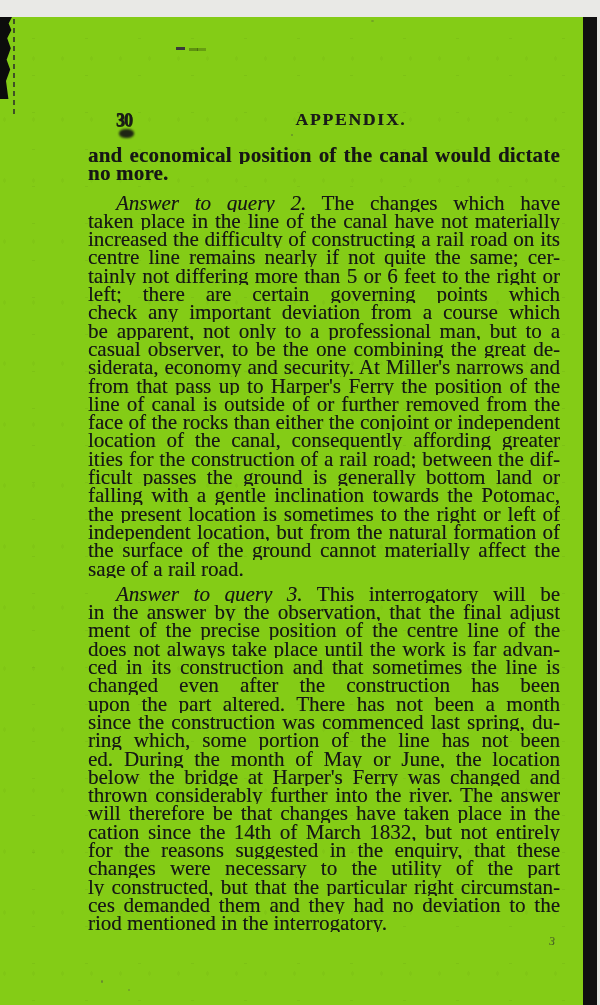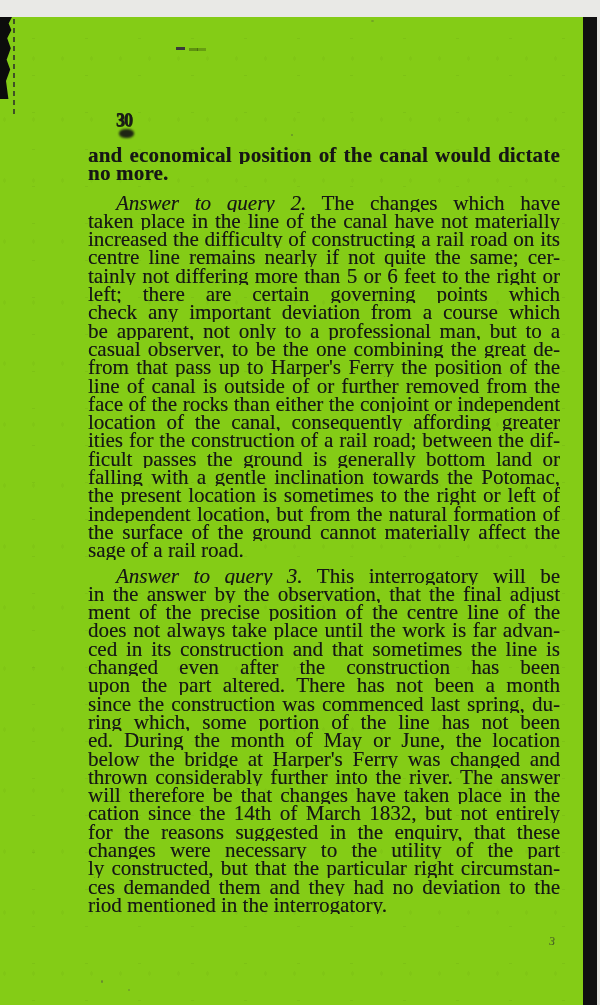--- a/index.html
+++ b/index.html
@@ -105,20 +105,21 @@
   <div class="bottom-scribble"></div>
   <div class="bottom-scribble2"></div>
   <div class="speck" style="left:291px;top:117px;width:2px;height:2px;opacity:.45"></div>
   <div class="speck" style="left:371px;top:3px;width:3px;height:2px;opacity:.3"></div>
   <div class="speck" style="left:101px;top:963px;width:2px;height:3px;opacity:.5"></div>
   <div class="speck" style="left:128px;top:972px;width:2px;height:2px;opacity:.35"></div>
   <div class="speck" style="left:347px;top:190px;width:2px;height:2px;opacity:.3"></div>
 
   <div class="header">
     <span class="pagenum">30</span>
+    <div class="title">APPENDIX.</div>
   </div>
 
   <div class="body">
 
     <div class="para-intro">
 
     <div class="line">and economical position of the canal would dictate and</div>
         <div class="line last-line">no more.</div>
       </div>
 
@@ -130,20 +131,21 @@
       <div>
 
       <div class="line">taken place in the line of the canal have not materially</div>
           <div class="line">increased the difficulty of constructing a rail road on its</div>
           <div class="line">centre line remains nearly if not quite the same; cer-</div>
           <div class="line">tainly not differing more than 5 or 6 feet to the right or</div>
           <div class="line">left; there are certain governing points which effectually</div>
           <div class="line">check any important deviation from a course which must</div>
           <div class="line">be apparent, not only to a professional man, but to a</div>
           <div class="line">casual observer, to be the one combining the great de-</div>
+          <div class="line">siderata, economy and security.  At Miller's narrows and</div>
           <div class="line">from that pass up to Harper's Ferry the position of the</div>
           <div class="line">line of canal is outside of or further removed from the</div>
           <div class="line">face of the rocks than either the conjoint or independent</div>
           <div class="line">location of the canal, consequently affording greater facil-</div>
           <div class="line">ities for the construction of a rail road; between the dif-</div>
           <div class="line">ficult passes the ground is generally bottom land or ground</div>
           <div class="line">falling with a gentle inclination towards the Potomac,</div>
           <div class="line">the present location is sometimes to the right or left of the</div>
           <div class="line">independent location, but from the natural formation of</div>
           <div class="line">the surface of the ground cannot materially affect the pas-</div>

